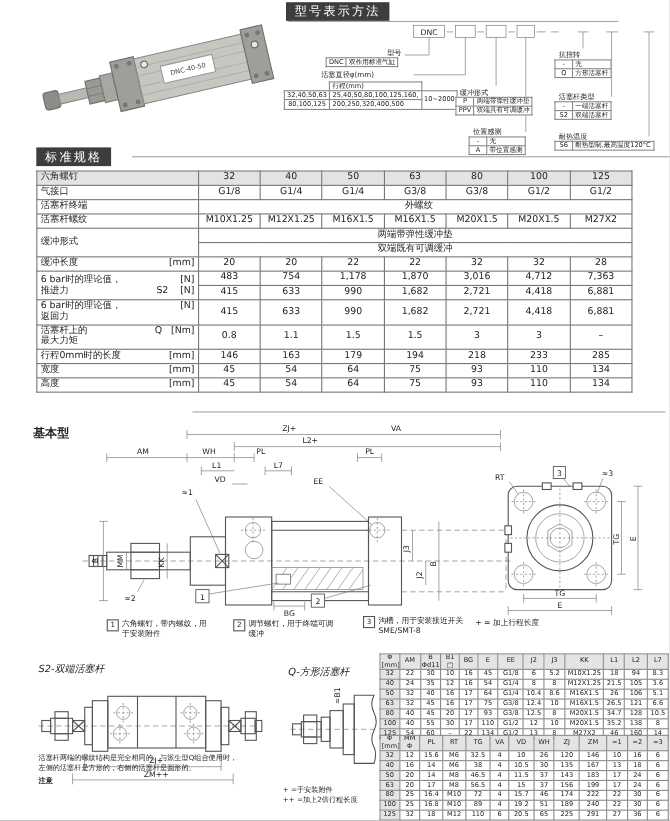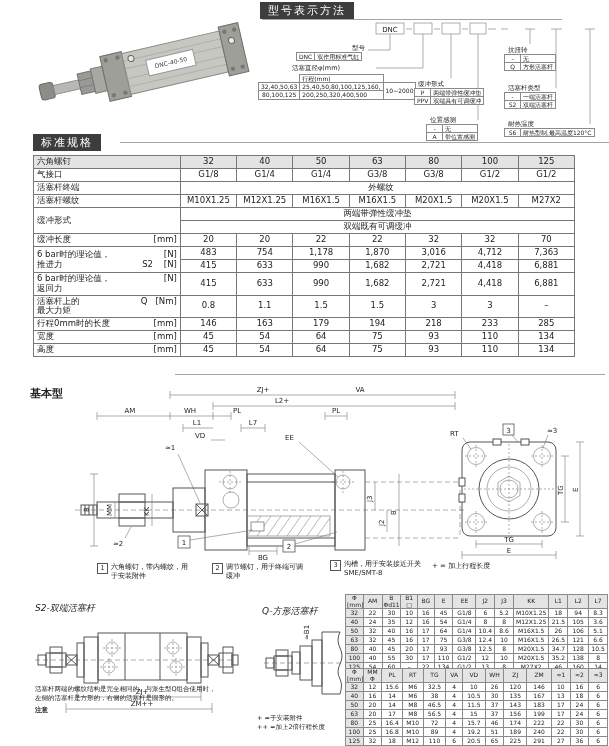--- a/index.html
+++ b/index.html
@@ -254,21 +254,21 @@
               <span>缓冲长度</span>
               <span class="unit">[mm]</span>
             </div>
           </td>
           <td>20</td>
           <td>20</td>
           <td>22</td>
           <td>22</td>
           <td>32</td>
           <td>32</td>
-          <td>70</td>
+          <td>28</td>
         </tr>
         <tr>
           <td rowspan="2" class="lbl">
             <div class="lrow">
               <span>6 bar时的理论值，</span>
               <span class="unit">[N]</span>
             </div>
             <div class="lrow">
               <span>推进力</span>
               <span class="unit">S2    [N]</span>

